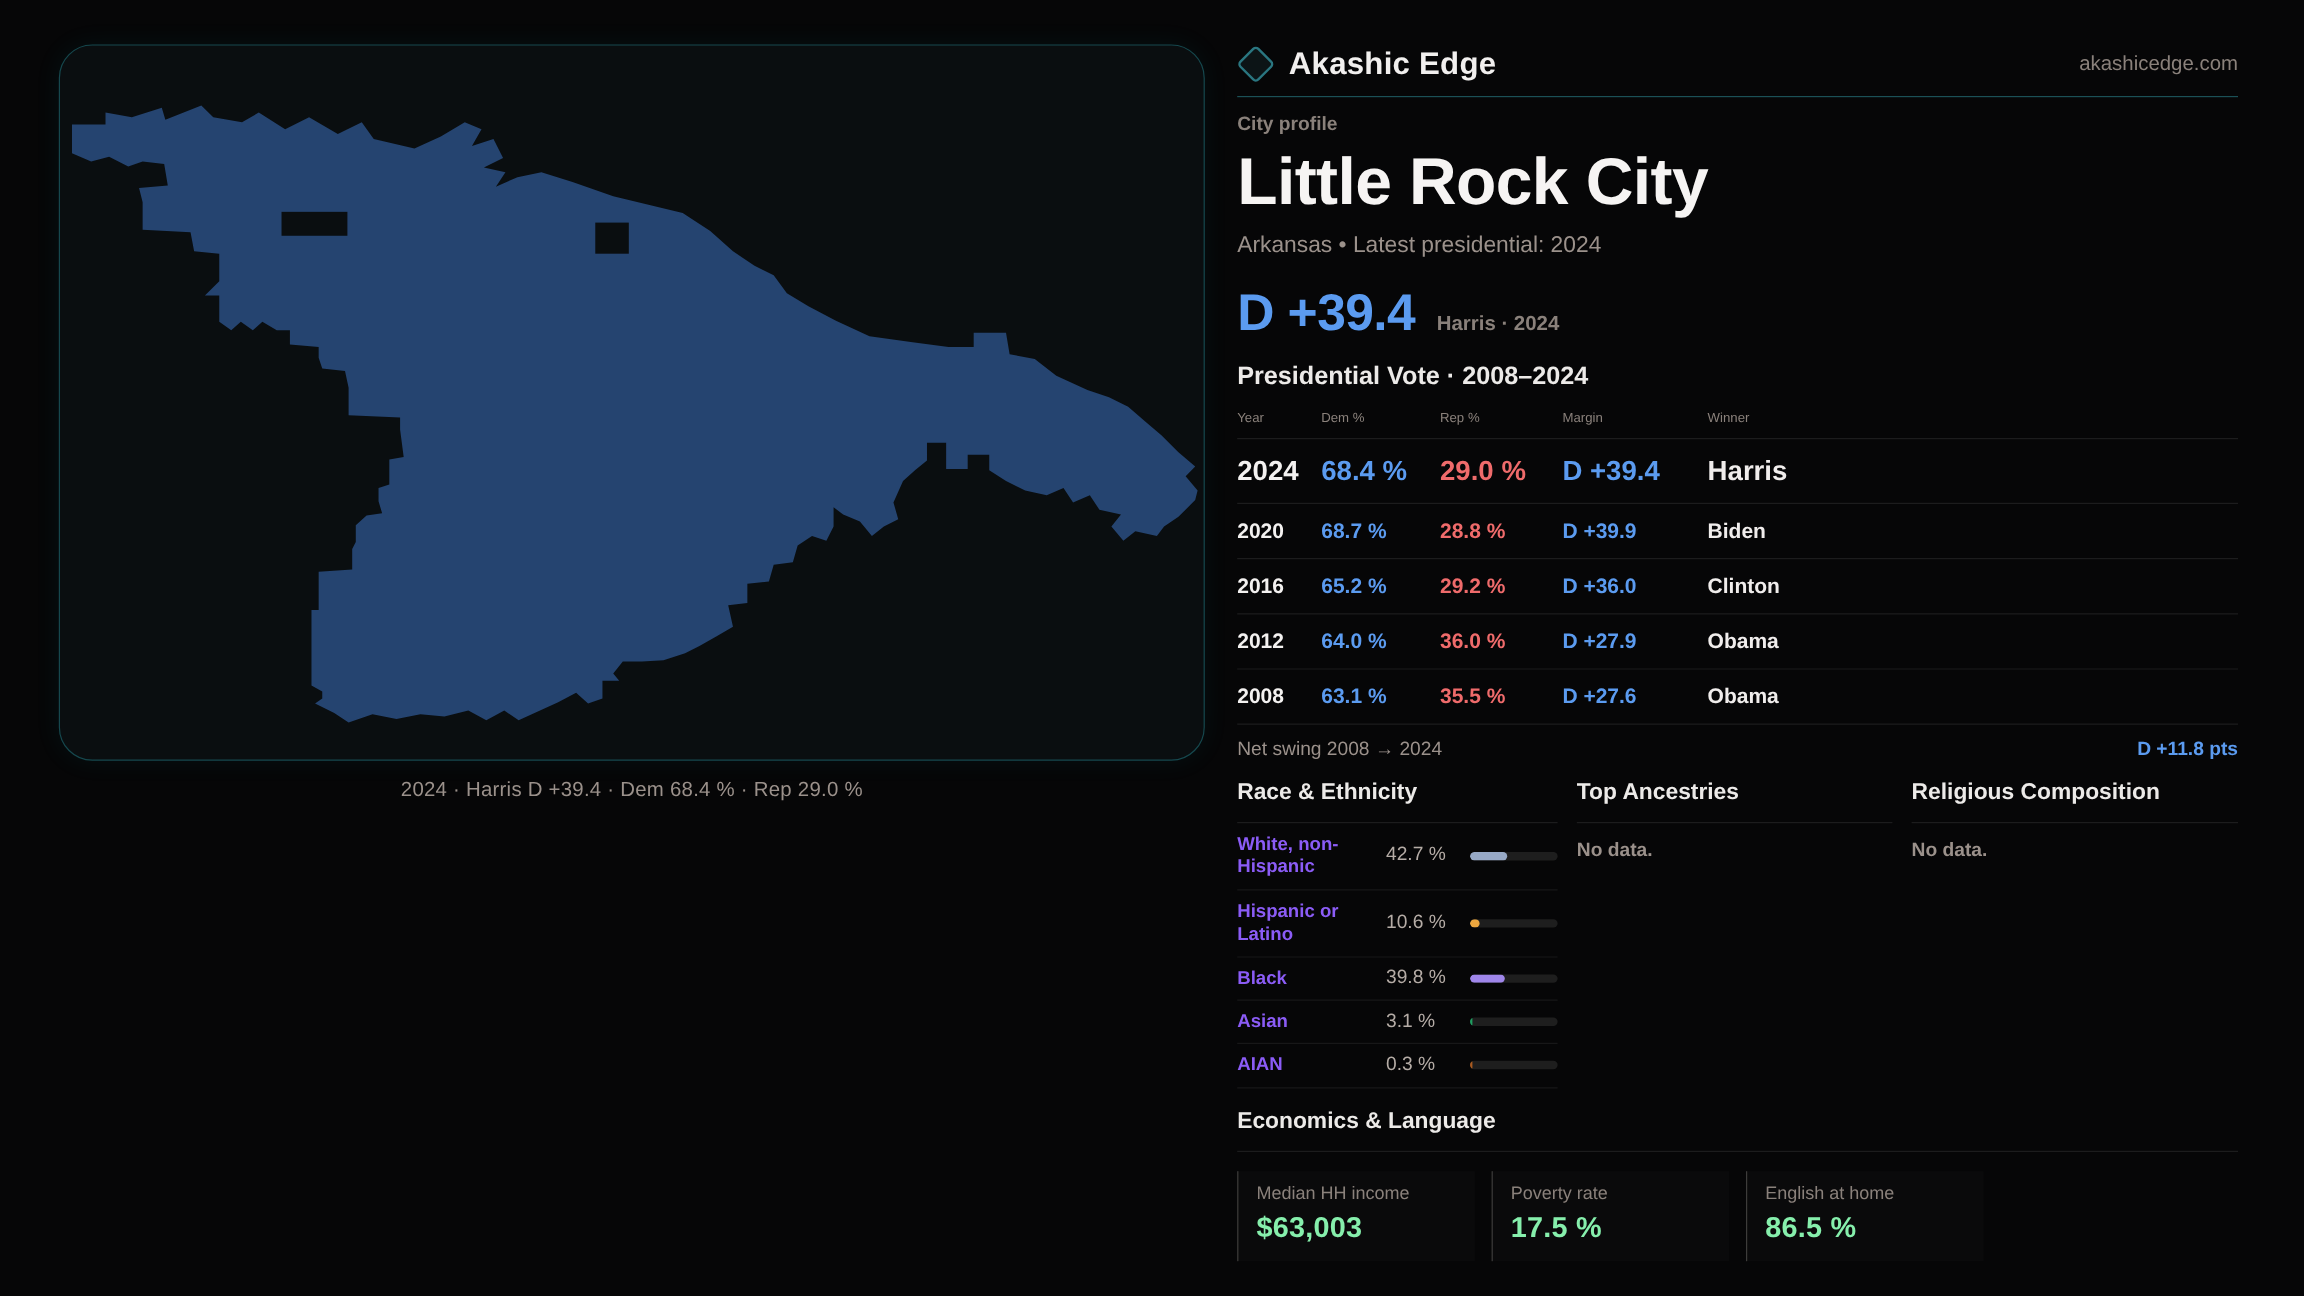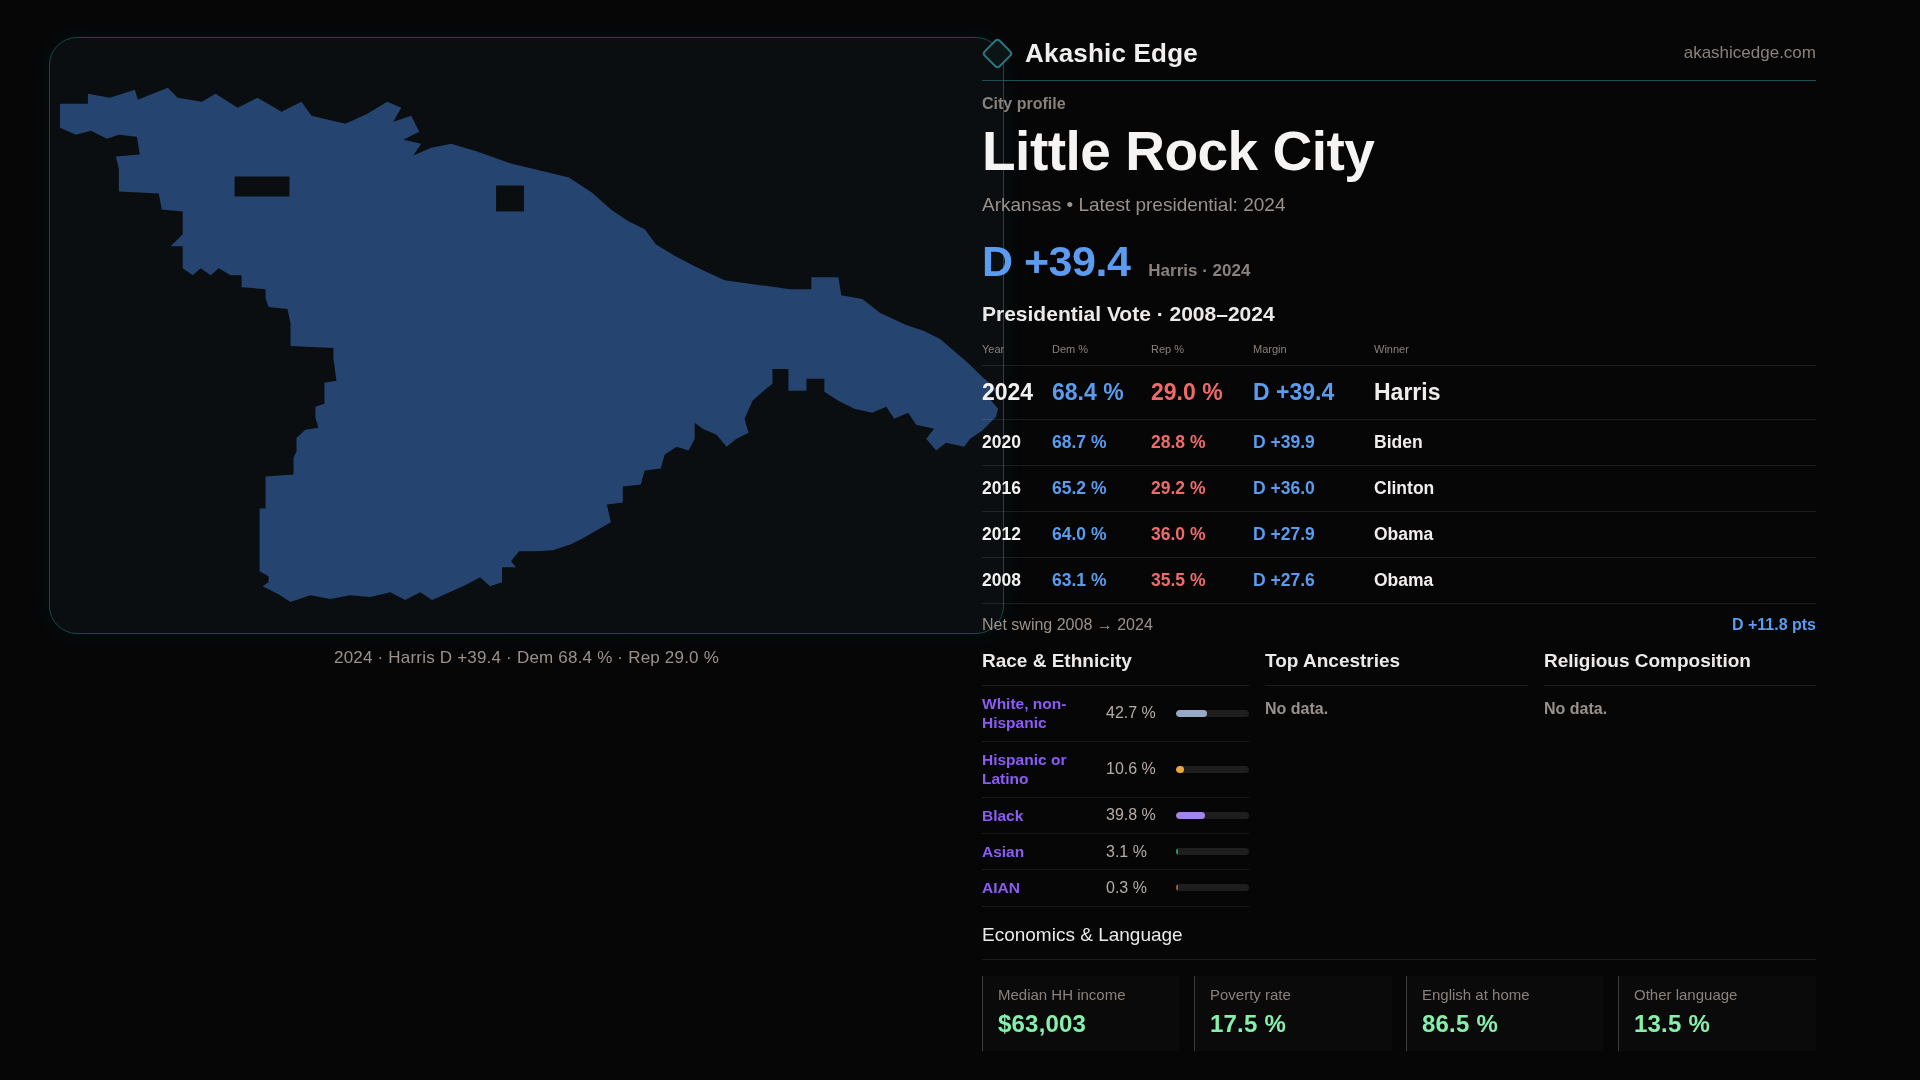--- a/index.html
+++ b/index.html
@@ -15,21 +15,21 @@
 
   
   .map-panel{position:absolute;left:49px;top:37px;width:955px;height:597px;
     background:var(--panel-bg);border:1px solid var(--map-border);border-radius:28px;
     box-shadow:0 0 22px rgba(30,170,185,0.07);overflow:hidden;}
   .map-panel svg{display:block;width:100%;height:100%;}
   .map-caption{position:absolute;left:49px;top:648px;width:955px;text-align:center;
     font-size:17px;color:var(--gray);letter-spacing:.2px;}
 
   
-  .panel{position:absolute;left:982px;top:30px;width:834px;}
+  .panel{position:absolute;left:1031px;top:30px;width:834px;}
   .brand-row{display:flex;align-items:center;justify-content:space-between;height:46px;}
   .brand{display:flex;align-items:center;gap:16px;}
   .diamond{width:23px;height:23px;border:2px solid #2a7680;background:#0c1416;
     transform:rotate(45deg);border-radius:4px;margin-left:4px;}
   .brand-name{font-size:26px;font-weight:700;letter-spacing:.2px;}
   .brand-domain{font-size:17px;color:var(--gray-dim);text-decoration:none;}
   .teal-rule{height:1px;background:var(--teal);margin-top:4px;}
   .kicker{margin-top:14px;font-size:16px;color:var(--gray-dim);font-weight:600;}
   .title{margin-top:6px;font-size:55px;font-weight:700;letter-spacing:-0.5px;color:#f6f4f3;}
   .subtitle{margin-top:11px;font-size:19px;color:var(--gray);}
@@ -56,21 +56,21 @@
   .demo-grid{display:grid;grid-template-columns:267px 263px 1fr;column-gap:16px;margin-top:16px;}
   .demo-col h3{font-size:19px;font-weight:700;color:#eceae8;padding-bottom:13px;border-bottom:1px solid var(--sep);}
   .nodata{margin-top:14px;font-size:16px;color:var(--gray);font-weight:600;}
 
   .race-row{display:flex;align-items:center;padding:8px 0;border-bottom:1px solid rgba(255,255,255,0.07);}
   .race-label{flex:1;font-size:15.5px;font-weight:700;color:#8b5cf6;line-height:1.25;padding-right:6px;}
   .race-value{width:70px;font-size:16px;color:#b5aca6;}
   .race-bar{width:73px;height:7px;border-radius:4px;background:var(--bar-track);position:relative;overflow:hidden;}
   .race-bar i{position:absolute;left:0;top:0;bottom:0;border-radius:4px;min-width:2px;display:block;}
 
-  .econ-title{margin-top:17px;font-size:19px;font-weight:400;color:#eceae8;padding-bottom:13px;border-bottom:1px solid var(--sep);}
+  .econ-title{margin-top:17px;font-size:19px;font-weight:700;color:#eceae8;padding-bottom:13px;border-bottom:1px solid var(--sep);}
   .stats{display:grid;grid-template-columns:repeat(4,1fr);gap:14px;margin-top:16px;}
   .stat-card{border-left:1px solid #3d3c3b;background:rgba(255,255,255,0.018);padding:10px 8px 13px 15px;}
   .stat-label{font-size:15px;color:var(--gray-dim);}
   .stat-value{margin-top:7px;font-size:24px;font-weight:700;color:#86efac;letter-spacing:.2px;}
 </style>
 </head>
 <body>
 
 <div class="page">
 
@@ -219,20 +219,16 @@
         <div class="stat-value">$63,003</div>
       </div>
       <div class="stat-card">
         <div class="stat-label">Poverty rate</div>
         <div class="stat-value">17.5 %</div>
       </div>
       <div class="stat-card">
         <div class="stat-label">English at home</div>
         <div class="stat-value">86.5 %</div>
       </div>
-      <div class="stat-card">
-        <div class="stat-label">Other language</div>
-        <div class="stat-value">13.5 %</div>
-      </div>
     </div>
 
   </div>
 </div>
 
 </body></html>

